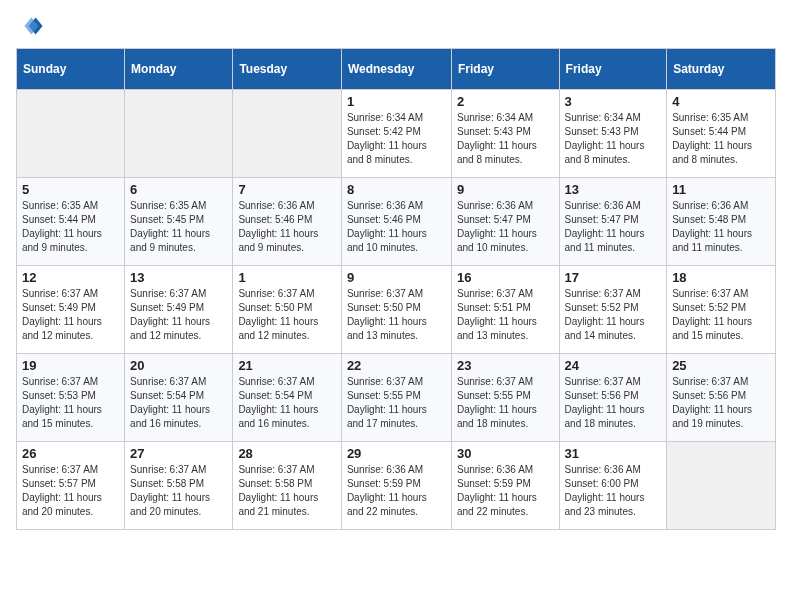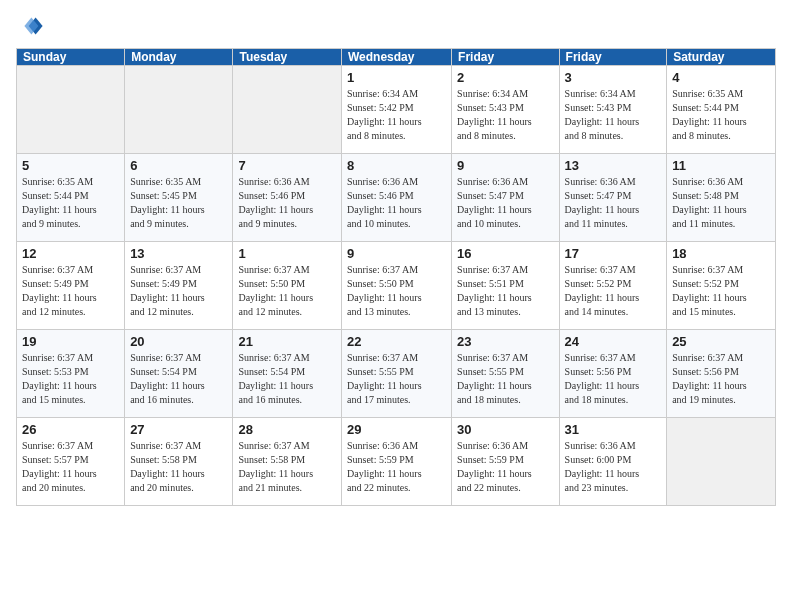--- a/index.html
+++ b/index.html
@@ -54,21 +54,21 @@
     }
     .calendar {
       width: 100%;
       border-collapse: collapse;
       font-size: 10.5px;
     }
     .calendar thead tr th {
       background: #1a5fa8;
       color: #fff;
       text-align: left;
-      padding: 1px 6px;
+      padding: 13px 6px;
       font-size: 12px;
       font-weight: bold;
       border: 1px solid #ccc;
     }
     .calendar tbody tr td {
       vertical-align: top;
       border: 1px solid #ccc;
       padding: 4px 5px;
       width: 113px;
       height: 88px;
@@ -81,21 +81,20 @@
       font-size: 13px;
       font-weight: bold;
       color: #222;
       display: block;
       margin-bottom: 2px;
     }
     .day-detail {
       color: #333;
       font-size: 10px;
       line-height: 1.4;
-      font-family: Liberation Serif, serif;
     }
     .empty-cell {
       background: #f0f0f0 !important;
     }
   </style>
 </head>
 <body>
 
 <div class="page">
   <div class="header">

